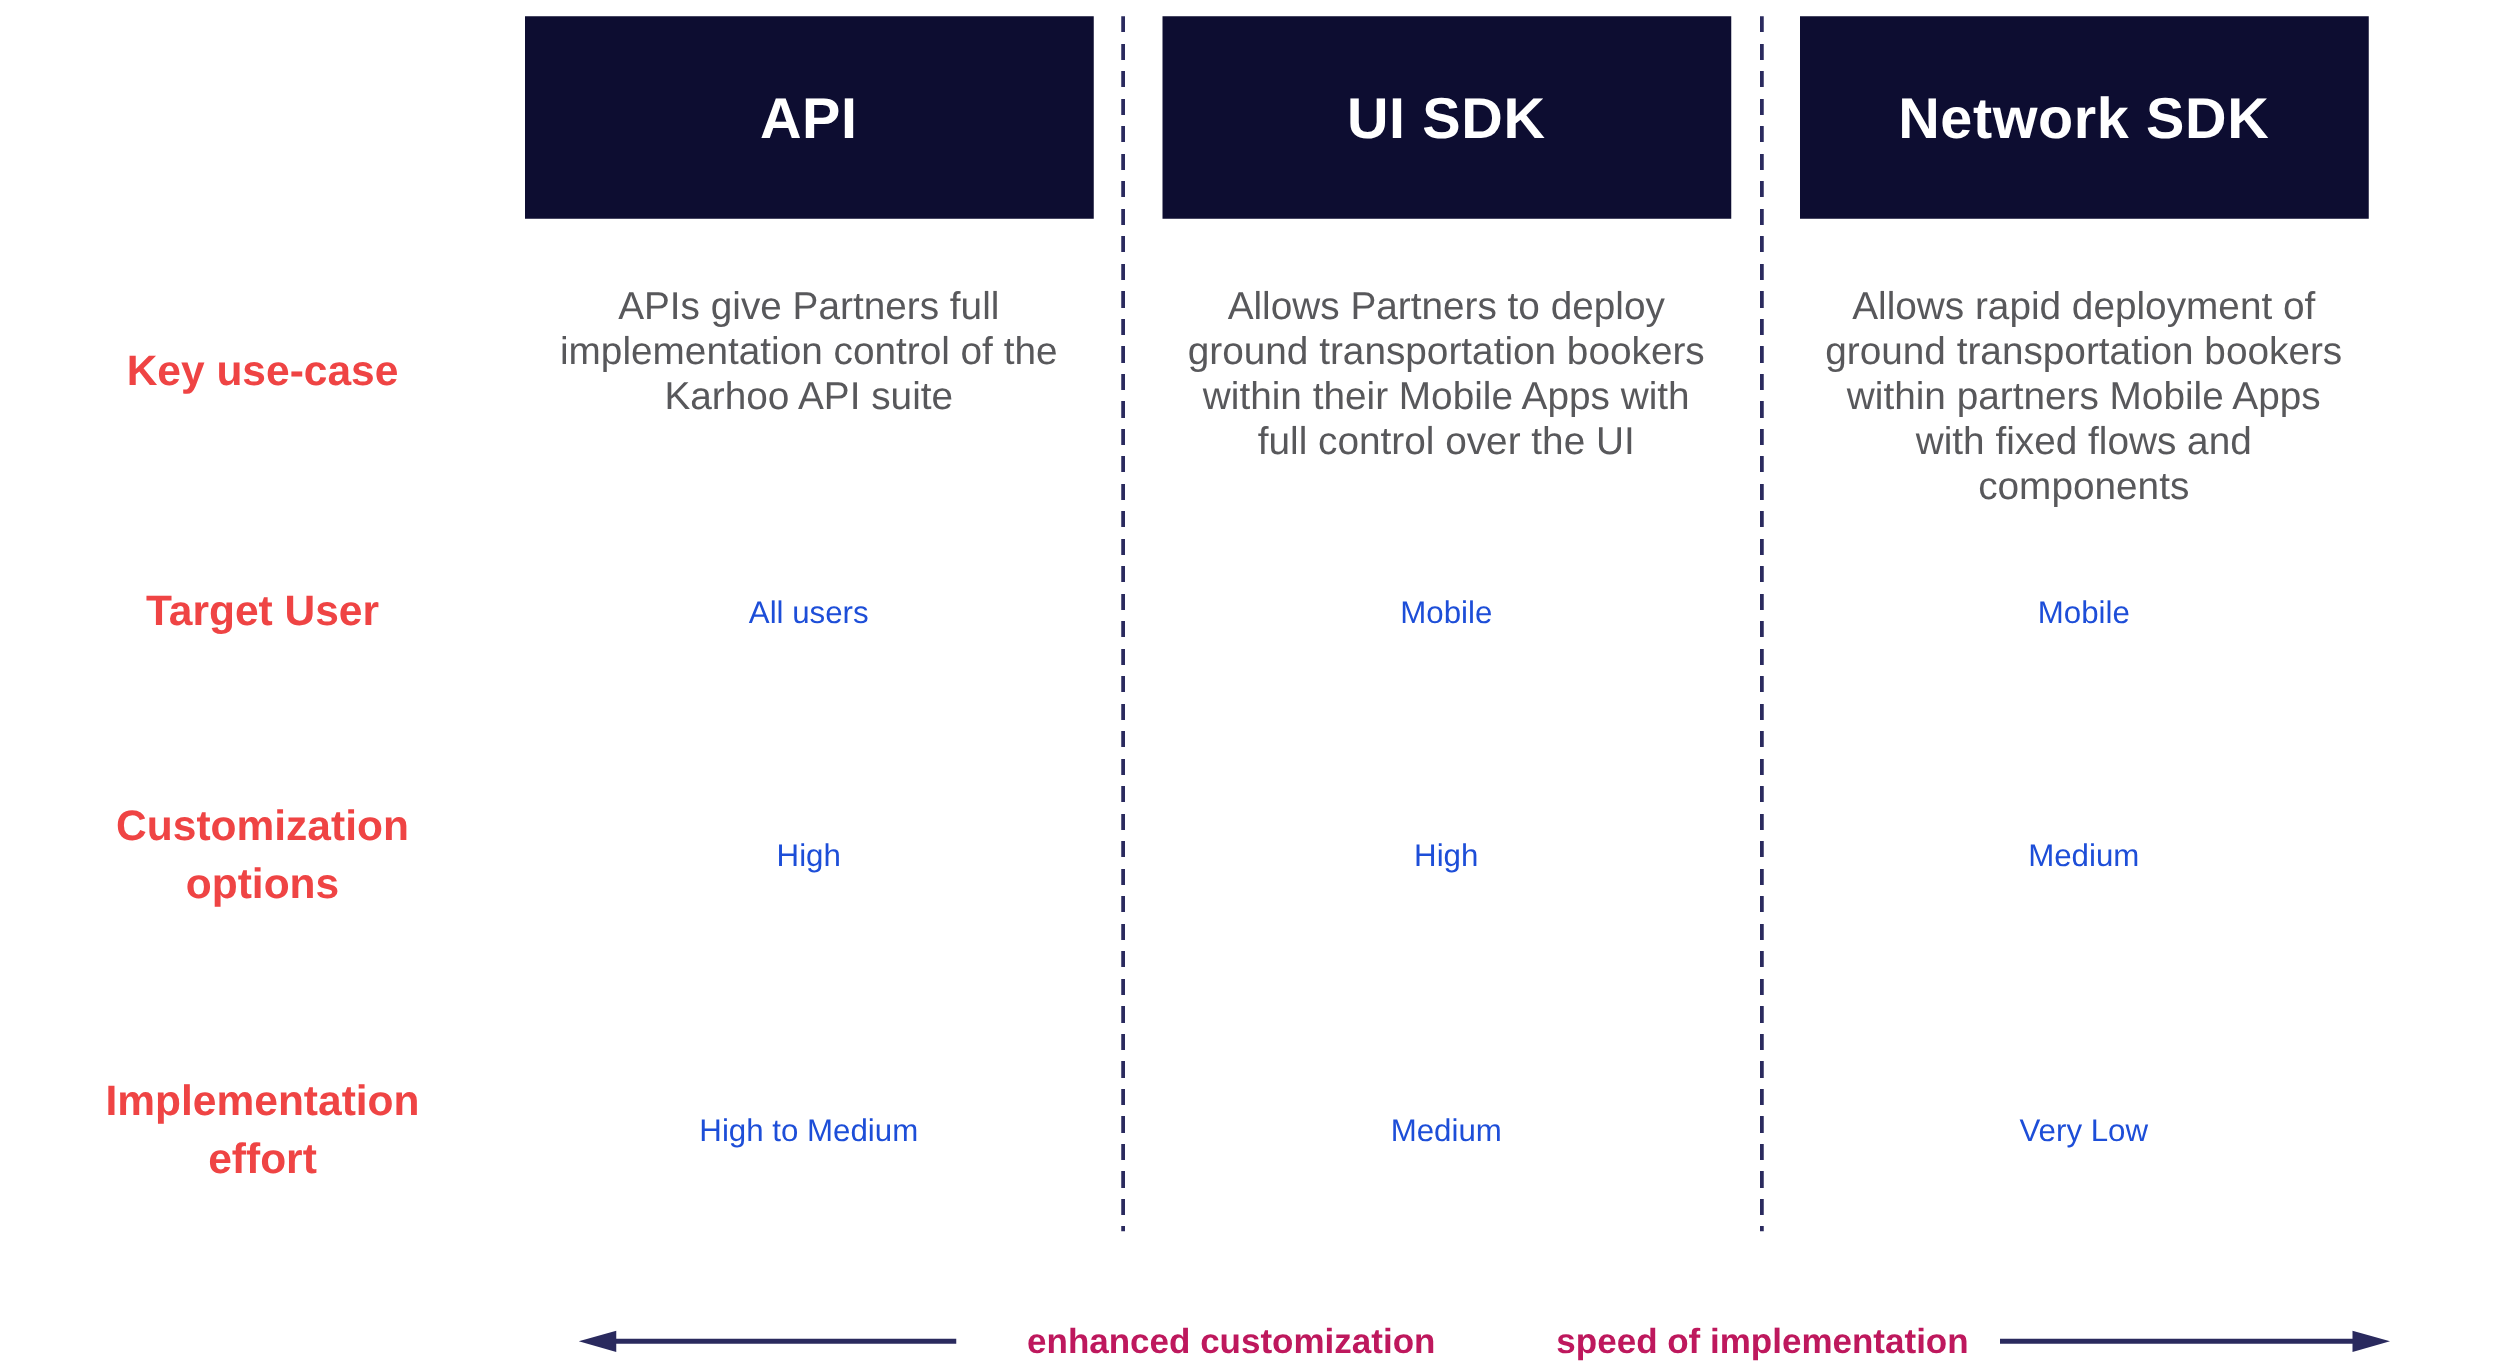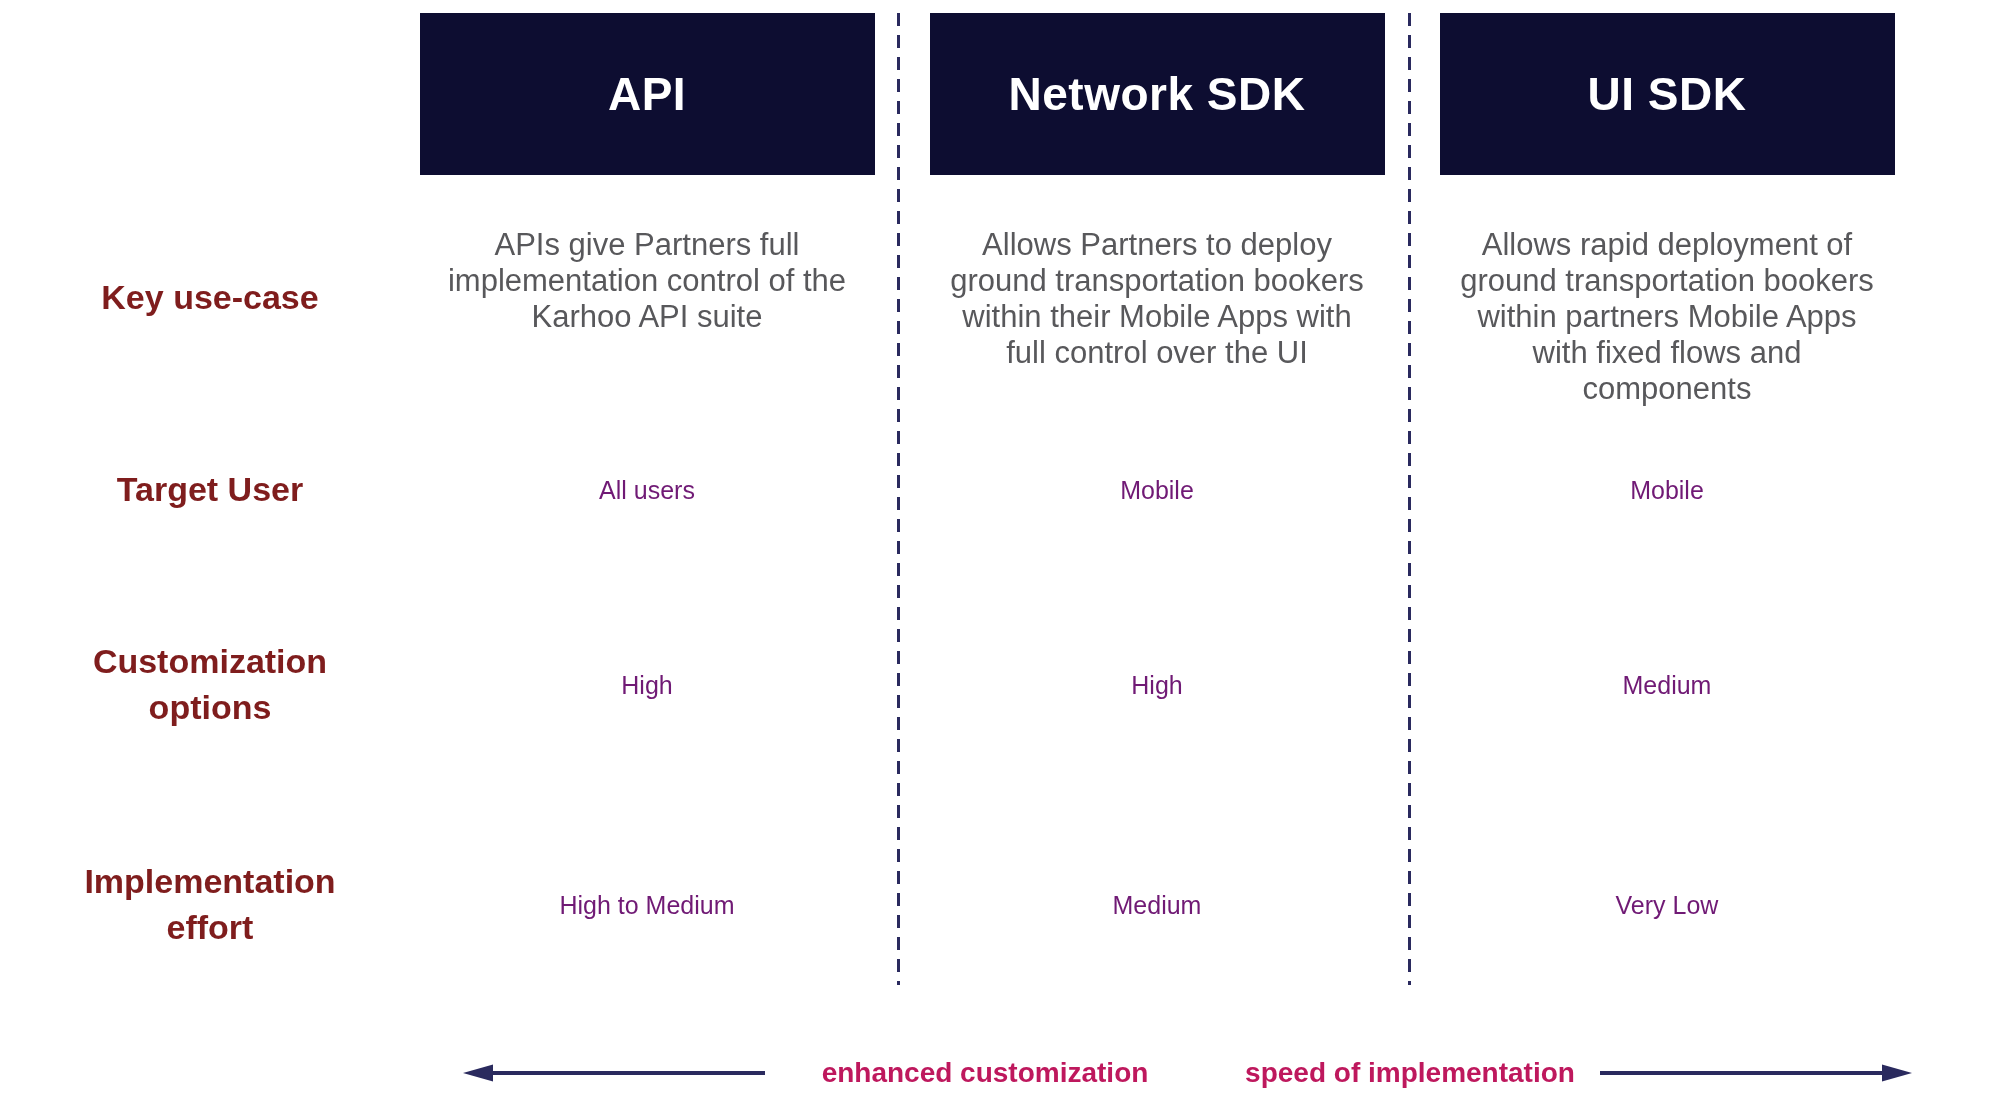--- a/index.html
+++ b/index.html
@@ -36,39 +36,39 @@
     letter-spacing: 0.5px;
   }
   .row-label {
     display: flex;
     align-items: center;
     justify-content: center;
     text-align: center;
     font-weight: 700;
     font-size: 34px;
     line-height: 1.35;
-    color: #7f1d1d;
+    color: #ef4444;
     white-space: pre-line;
     padding-left: 28px;
   }
   .desc {
     padding-top: 52px;
     text-align: center;
     font-size: 31px;
     line-height: 36px;
     color: #58585b;
     white-space: pre-line;
   }
   .value {
     display: flex;
     align-items: center;
     justify-content: center;
     text-align: center;
     font-size: 25px;
-    color: #701a75;
+    color: #1d4ed8;
   }
   .dashed {
     position: absolute;
     top: 13px;
     width: 3px;
     height: 972px;
     background: repeating-linear-gradient(to bottom, #2a2a5e 0 13px, transparent 13px 22px);
   }
   .dash-1 { left: 897px; }
   .dash-2 { left: 1408px; }
@@ -94,22 +94,22 @@
 </style>
 </head>
 <body>
 
 <div class="diagram">
 
   <div class="grid">
 
     <div class="corner"></div>
     <div class="header-box">API</div>
+    <div class="header-box">UI SDK</div>
     <div class="header-box">Network SDK</div>
-    <div class="header-box">UI SDK</div>
 
     <div class="row-label">Key use-case</div>
     <div class="desc">APIs give Partners full
 implementation control of the
 Karhoo API suite</div>
     <div class="desc">Allows Partners to deploy
 ground transportation bookers
 within their Mobile Apps with
 full control over the UI</div>
     <div class="desc">Allows rapid deployment of

